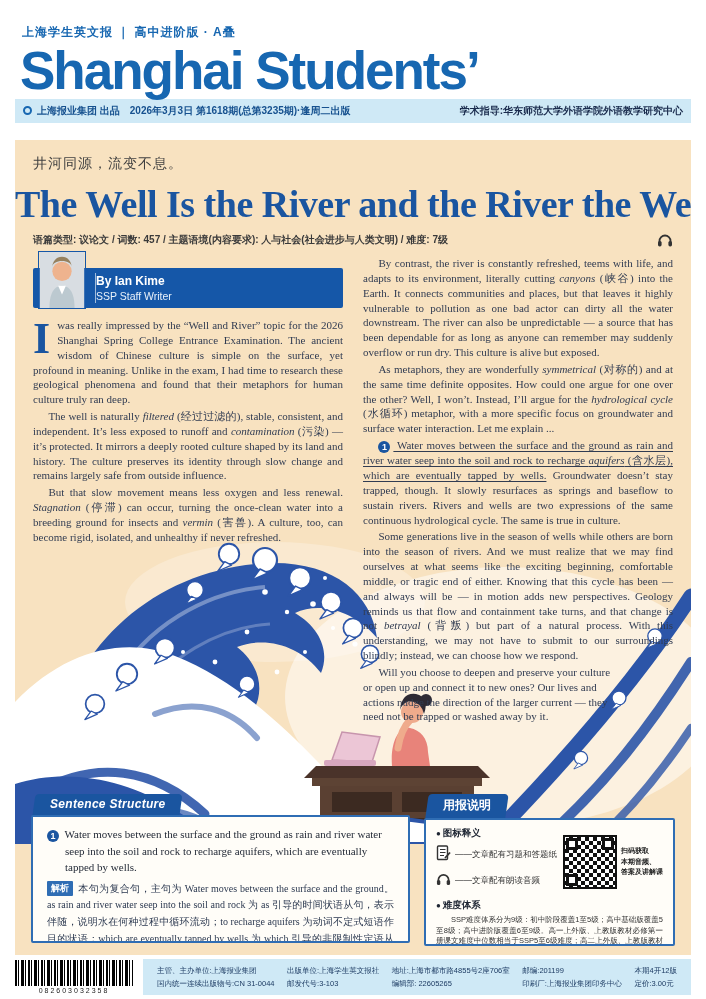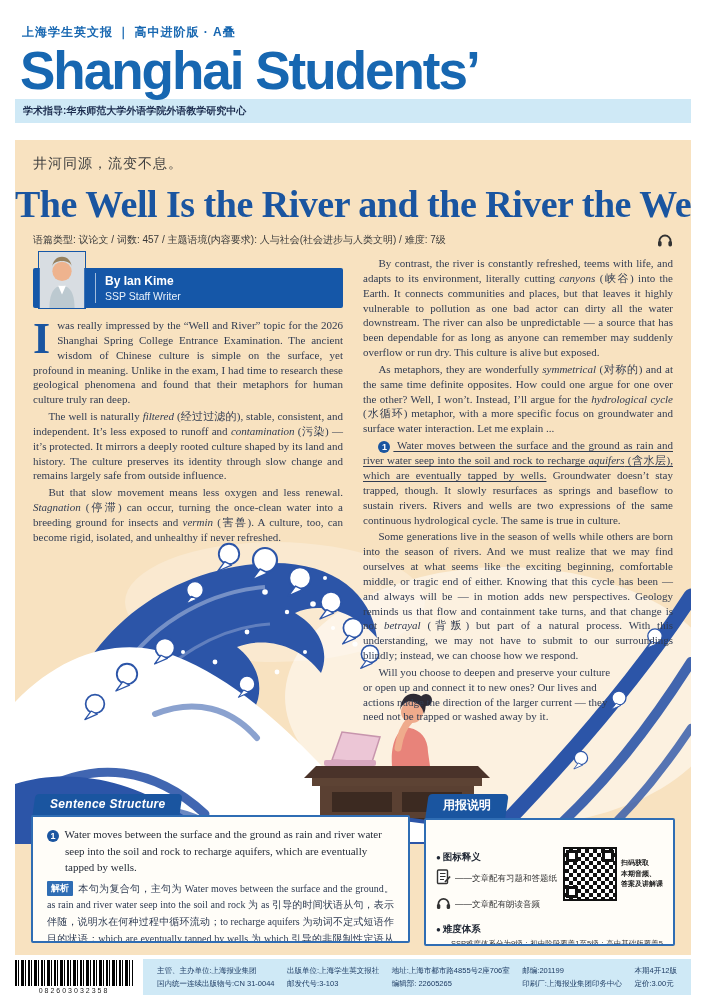--- a/index.html
+++ b/index.html
@@ -18,33 +18,33 @@
   .post-badge{background:var(--brand);color:#fff;font-size:56px;font-weight:bold;letter-spacing:-1px;padding:0 12px 6px;line-height:1.0;}
   .pub-bar{margin-top:0;height:24px;background:var(--lightblue);display:flex;align-items:center;justify-content:space-between;padding:0 8px;}
   .pub-left{display:flex;align-items:center;gap:5px;font-size:10px;font-weight:bold;color:#16518f;}
   .dotlogo{width:9px;height:9px;border:2px solid var(--brand);border-radius:50%;display:inline-block;}
   .pub-right{font-size:10px;font-weight:bold;color:#1b2c4e;}
 
   
   .panel{position:absolute;left:15px;right:15px;top:140px;height:845px;background:var(--cream);overflow:hidden;}
   .kicker{padding:15px 18px 0;font-size:14px;color:#3f3f3f;letter-spacing:1px;}
   .headline{margin:9px 0 7px;text-align:left;font-family:"Liberation Serif",serif;font-weight:bold;font-size:38px;color:var(--title);white-space:nowrap;letter-spacing:-0.5px;}
-  .metaRow{display:flex;justify-content:space-between;align-items:center;padding:0 18px;font-size:10px;font-weight:normal;color:#3a3a3a;}
+  .metaRow{display:flex;justify-content:space-between;align-items:center;padding:0 18px;font-size:10px;font-weight:bold;color:#3a3a3a;}
   .columns{display:flex;gap:20px;padding:9px 18px 0;position:relative;z-index:1;}
   .col{flex:1;min-width:0;font-family:"Liberation Serif",serif;font-size:11px;line-height:1.35;color:var(--ink);text-align:justify;}
   .col p{margin:0 0 2px;}
   .col p.ind{text-indent:1.4em;}
   .it{font-style:italic;}
   .ul{text-decoration:underline;text-underline-offset:2px;text-decoration-thickness:1px;}
   .cnum{display:inline-block;width:12px;height:12px;border-radius:50%;background:var(--title);color:#fff;font-family:"Liberation Sans",sans-serif;font-size:9px;font-weight:bold;line-height:12px;text-align:center;text-indent:0;margin-right:3px;vertical-align:-1px;}
   .col-right p:last-child{margin-right:60px;text-align:left;}
 
   .byline{background:#1557a8;border-radius:2px;height:40px;display:flex;align-items:center;margin:12px 0 10px;position:relative;}
   .byline .photo{width:46px;height:56px;margin:-16px 10px 0 6px;flex:none;box-shadow:0 0 0 1px #1557a8;}
-  .byline .who{border-left:1px solid rgba(255,255,255,.6);padding-left:9px;}
+  .byline .who{border-left:1px solid rgba(255,255,255,.6);}
   .byline .name{color:#fff;font-family:"Liberation Sans",sans-serif;font-size:12px;font-weight:bold;}
   .byline .role{color:#e8f1fa;font-family:"Liberation Sans",sans-serif;font-size:10.5px;}
   .dropcap{float:left;font-family:"Liberation Serif",serif;font-weight:bold;font-size:44px;line-height:.82;color:var(--title);margin:3px 7px 0 0;}
 
   
   .art{position:absolute;left:0;right:0;top:392px;height:312px;z-index:0;pointer-events:none;}
   .art svg{display:block;width:100%;height:100%;}
 
   
   .bottom{position:absolute;left:16px;right:16px;top:654px;display:flex;gap:14px;z-index:2;align-items:flex-start;}
@@ -53,21 +53,21 @@
   .sect-right{flex:1;}
   .tab{align-self:flex-start;background:var(--title);color:#fff;font-weight:bold;font-size:12px;padding:3px 16px 4px;border-radius:4px 4px 0 0;transform:skewX(-8deg);margin-left:3px;}
   .tab>span{display:inline-block;transform:skewX(8deg);}
   .tab-en{font-style:italic;letter-spacing:.3px;}
   .box{background:#fffdf8;border:2px solid var(--border);border-radius:2px;height:128px;overflow:hidden;}
   .box-left{padding:9px 14px;}
   .hang{font-family:"Liberation Serif",serif;font-size:11px;line-height:1.5;color:#1f2633;padding-left:18px;text-indent:-18px;}
   .analysis{margin-top:5px;font-family:"Liberation Serif",serif;font-size:10px;line-height:1.68;color:#2c3950;text-align:justify;}
   .antag{display:inline-block;background:var(--border);color:#fff;font-family:"Liberation Sans",sans-serif;font-size:9px;font-weight:bold;padding:0 4px;border-radius:1px;margin-right:5px;vertical-align:1px;}
   .box-right{padding:7px 10px 5px;}
-  .ug-title{font-size:9.5px;font-weight:bold;color:#1f2633;margin-bottom:3px;margin-top:24px;}
+  .ug-title{font-size:9.5px;font-weight:bold;color:#1f2633;margin-bottom:3px;}
   .ug-title .bullet{font-size:8px;margin-right:2px;}
   .ug-row1{display:flex;gap:6px;}
   .legendcol{flex:1;min-width:0;}
   .legend-item{display:flex;align-items:center;gap:4px;margin:5px 0 7px;}
   .legend-item .txt{font-size:8.5px;color:#333;white-space:nowrap;}
   .qrwrap{display:flex;gap:4px;align-items:center;flex:none;}
   .qr{width:54px;height:54px;position:relative;background-image:
       linear-gradient(45deg,#111 25%,transparent 25%,transparent 75%,#111 75%),
       linear-gradient(45deg,#111 25%,transparent 25%,transparent 75%,#111 75%);
       background-size:8px 8px;background-position:0 0,4px 4px;background-color:#fff;border:2px solid #111;}
@@ -90,20 +90,24 @@
 <body>
 
 <div class="page">
 
   <div class="header">
     <div class="edition-tag">上海学生英文报 ｜ 高中进阶版 · A叠</div>
     <div class="mast-row">
       <div class="mast-title">Shanghai Students’</div>
     </div>
     <div class="pub-bar">
+      <div class="pub-left">
+        <span class="dotlogo"></span>
+        <span>上海报业集团 出品　2026年3月3日 第1618期(总第3235期)·逢周二出版</span>
+      </div>
       <div class="pub-right">学术指导:华东师范大学外语学院外语教学研究中心</div>
     </div>
   </div>
 
   <div class="panel">
 
     <div class="kicker">井河同源，流变不息。</div>
     <h1 class="headline">The Well Is the River and the River the Well</h1>
 
     <div class="metaRow">

